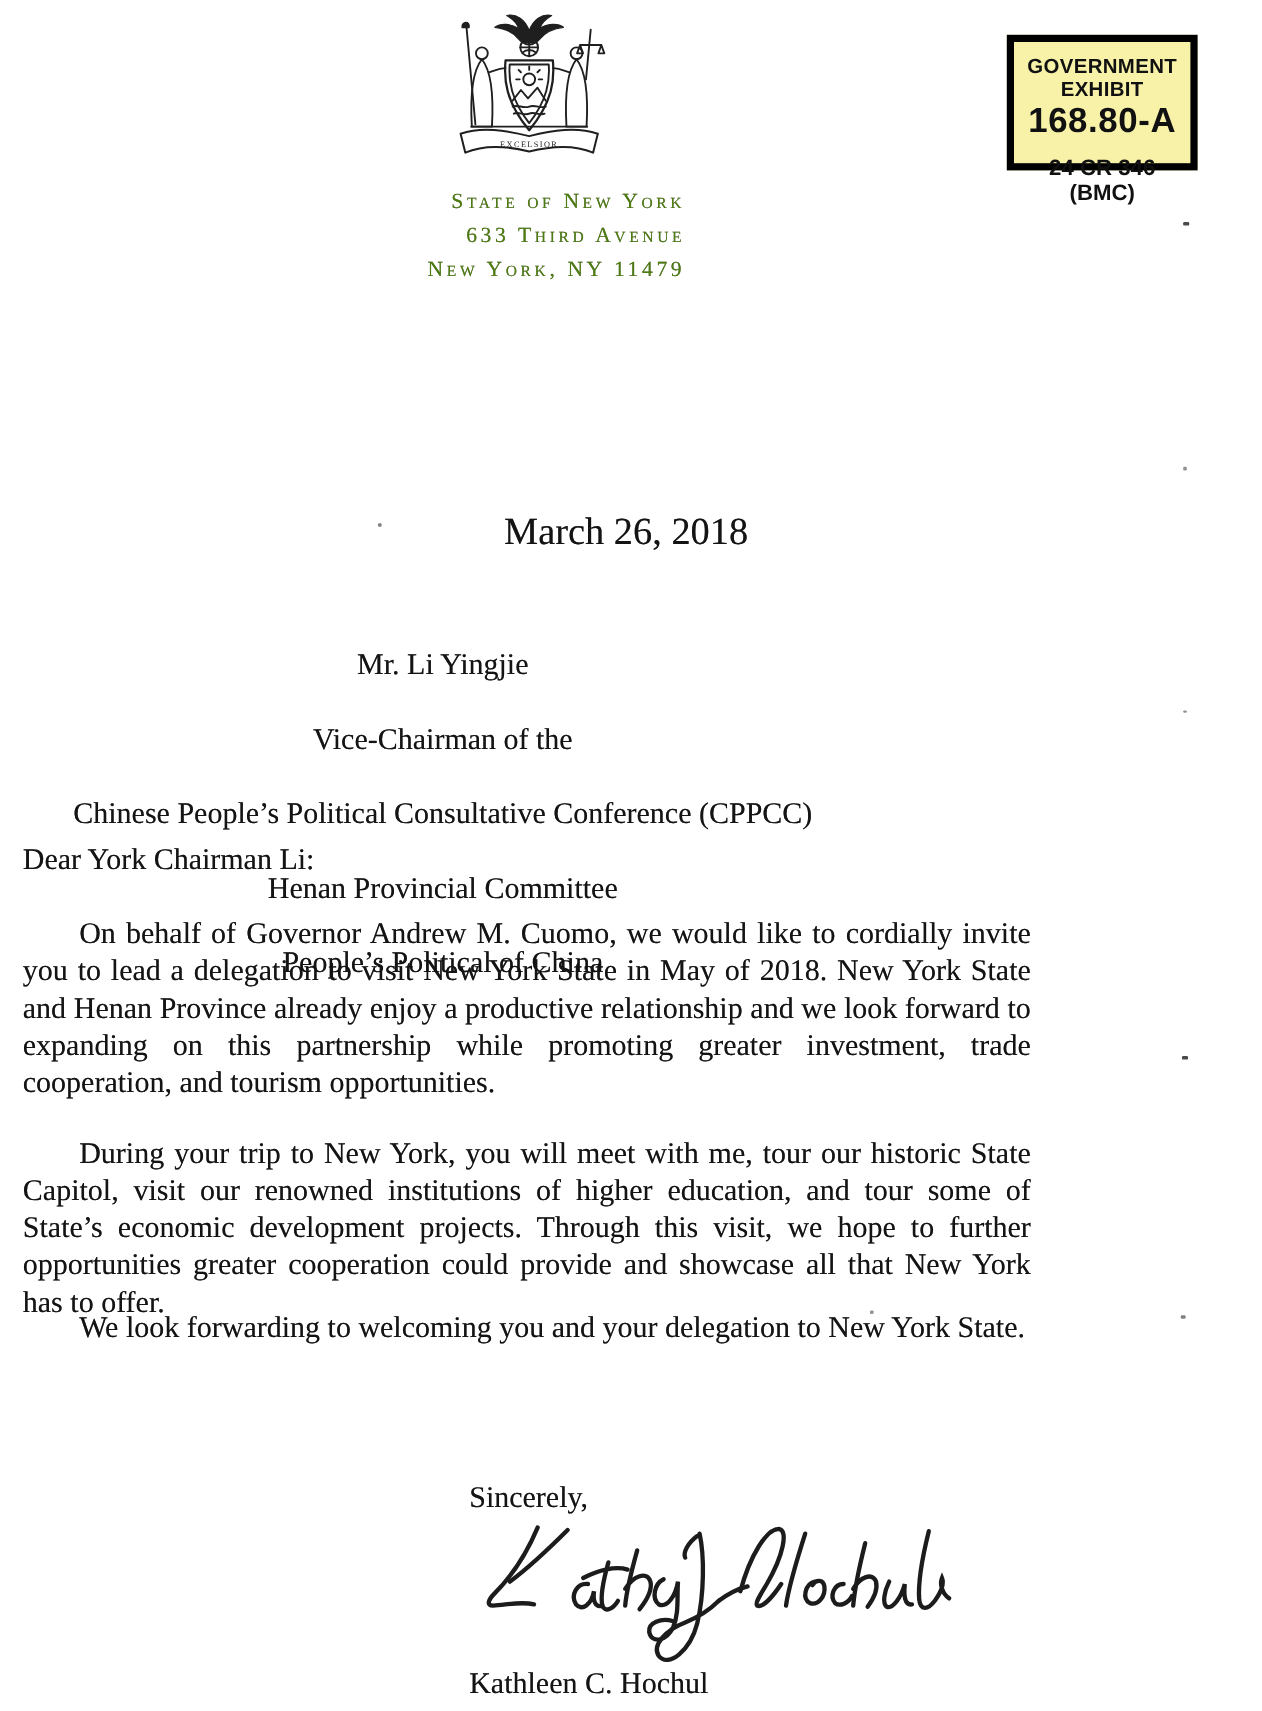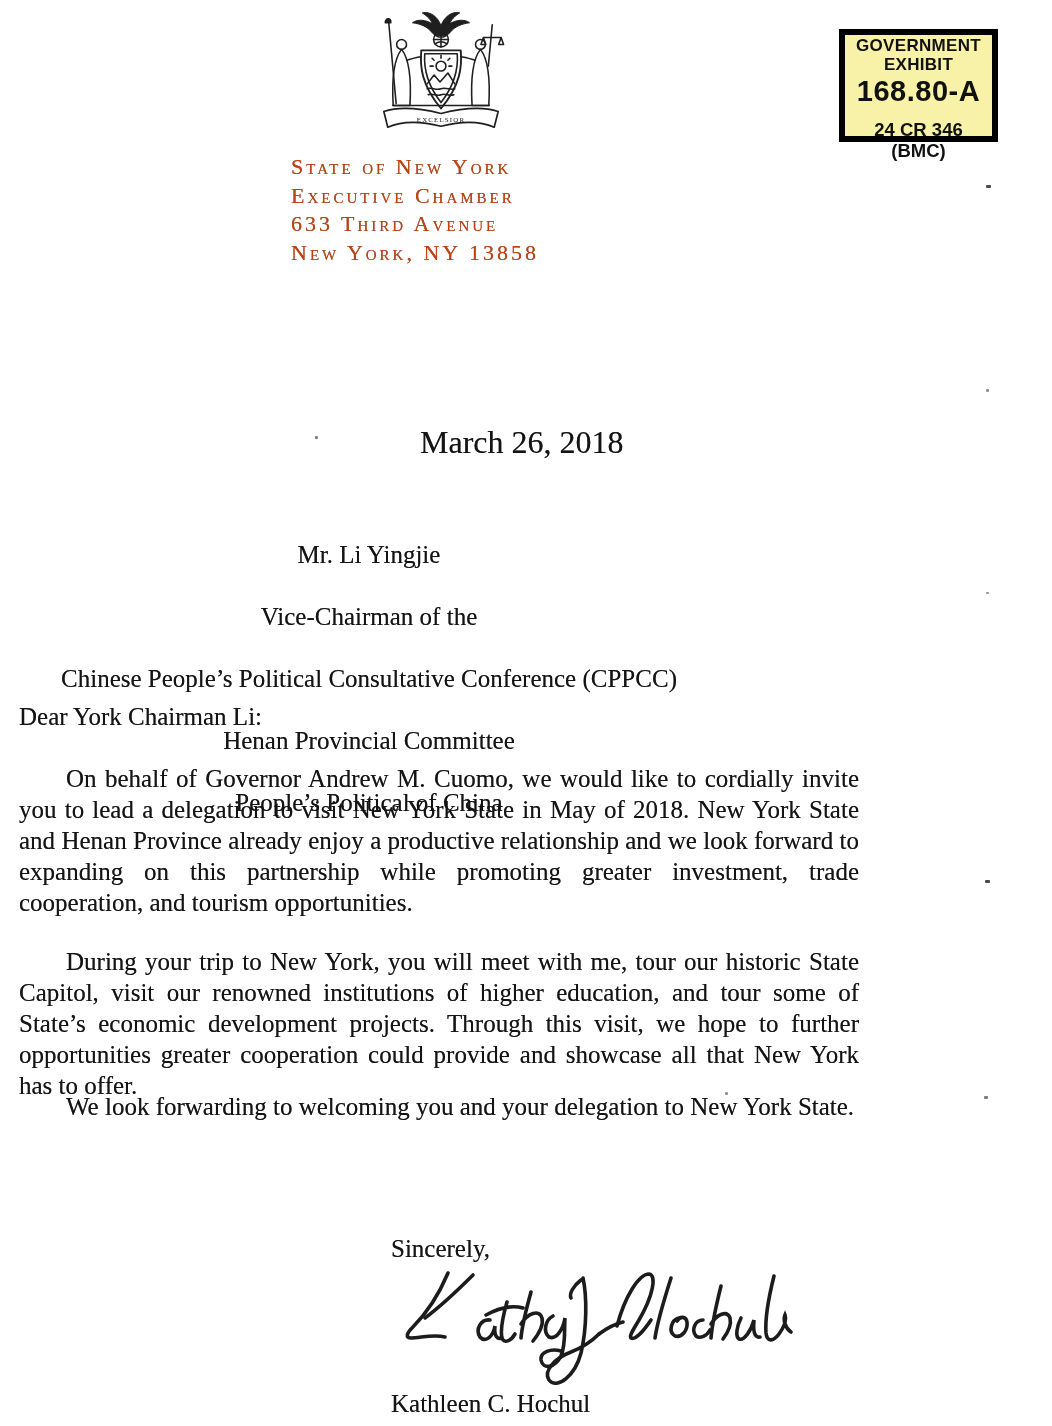--- a/index.html
+++ b/index.html
@@ -17,41 +17,41 @@
   
   .seal {
     position: absolute;
     left: 372px; top: 8px;
     width: 138px; height: 134px;
   }
   .letterhead-text {
     position: absolute;
     left: 291px; top: 153px;
     width: 280px;
-    text-align: left;
+    text-align: right;
     font-variant: small-caps;
-    font-size: 22px;
+    font-size: 18px;
     letter-spacing: 3px;
     line-height: 28.5px;
-    color: #c2410c;
+    color: #4d7c0f;
     text-shadow: 0 0 0.4px rgba(0,0,0,0.5);
   }
 
   
   .stamp {
     position: absolute;
     left: 839px; top: 29px;
     width: 159px; height: 113px;
     background: #f7f2a8;
     border: 6px solid #000000;
     text-align: center;
     font-family: "Liberation Sans", sans-serif;
     font-weight: bold;
     color: #111111;
-    padding-top: 2px;
+    padding-top: 12px;
     line-height: 1.1;
   }
   .stamp .s-line  { font-size: 17px; letter-spacing: 0.3px; }
   .stamp .s-num   { font-size: 29px; letter-spacing: 0.5px; margin-top: 2px; }
   .stamp .s-case  { font-size: 18.5px; margin-top: 12px; }
 
   
   .txt {
     position: absolute;
     font-size: 25px;
@@ -128,23 +128,22 @@
     <path d="M113,29 H131 M113,29 L110.5,36 M113,29 L115.5,36 M110.5,36 H115.5 M131,29 L128.5,36 M131,29 L133.5,36 M128.5,36 H133.5"></path>
 
     <path d="M21,98 H119"></path>
 
     <path fill="#ffffff" stroke-width="1.7" d="M12,104 C30,98 50,101 70,106 C90,101 110,98 128,104 L124,120 C108,113 90,114 70,119 C50,114 32,113 16,120 Z"></path>
     <text x="70" y="115" text-anchor="middle" font-family="Liberation Serif, serif" font-size="7" letter-spacing="1.2" fill="#1f1f1f" stroke="none">EXCELSIOR</text>
   </svg>
 
   <div class="letterhead-text">
     <div>State of New York</div>
-    <div>Executive Chamber</div>
     <div>633 Third Avenue</div>
-    <div>New York, NY 13858</div>
+    <div>New York, NY 11479</div>
   </div>
 
   <div class="stamp">
     <div class="s-line">GOVERNMENT</div>
     <div class="s-line">EXHIBIT</div>
     <div class="s-num">168.80-A</div>
     <div class="s-case">24 CR 346 (BMC)</div>
   </div>
 
   <div class="txt date">March 26, 2018</div>

